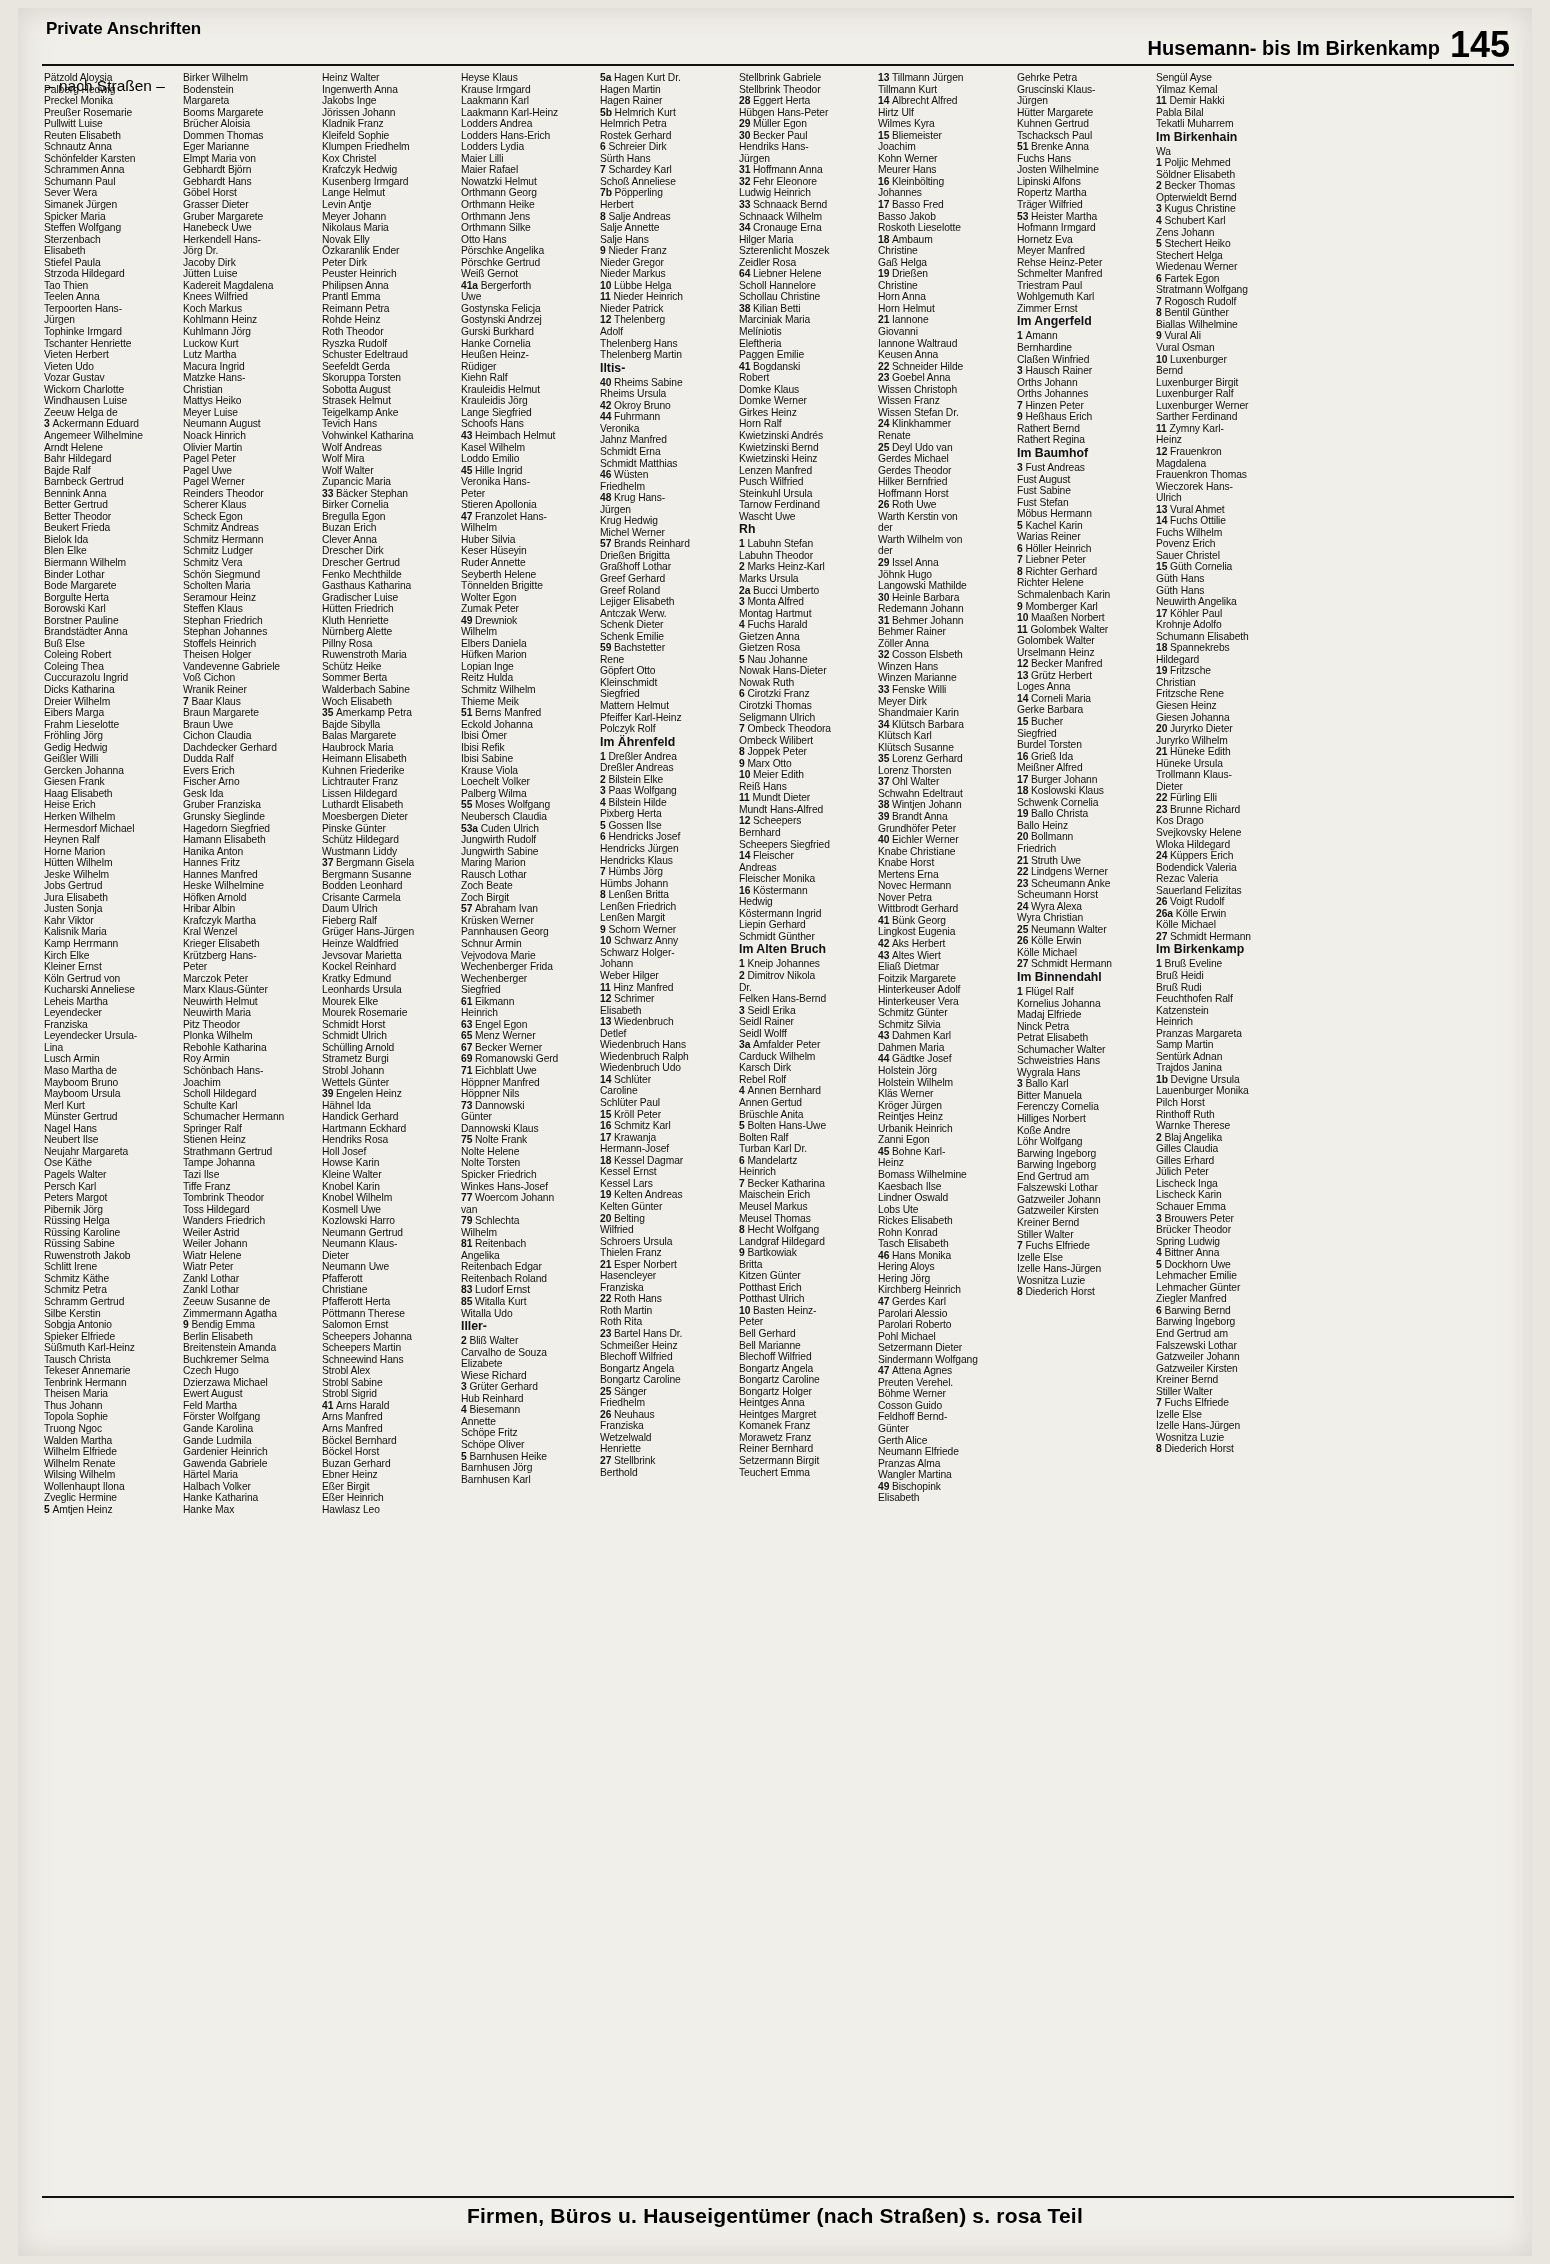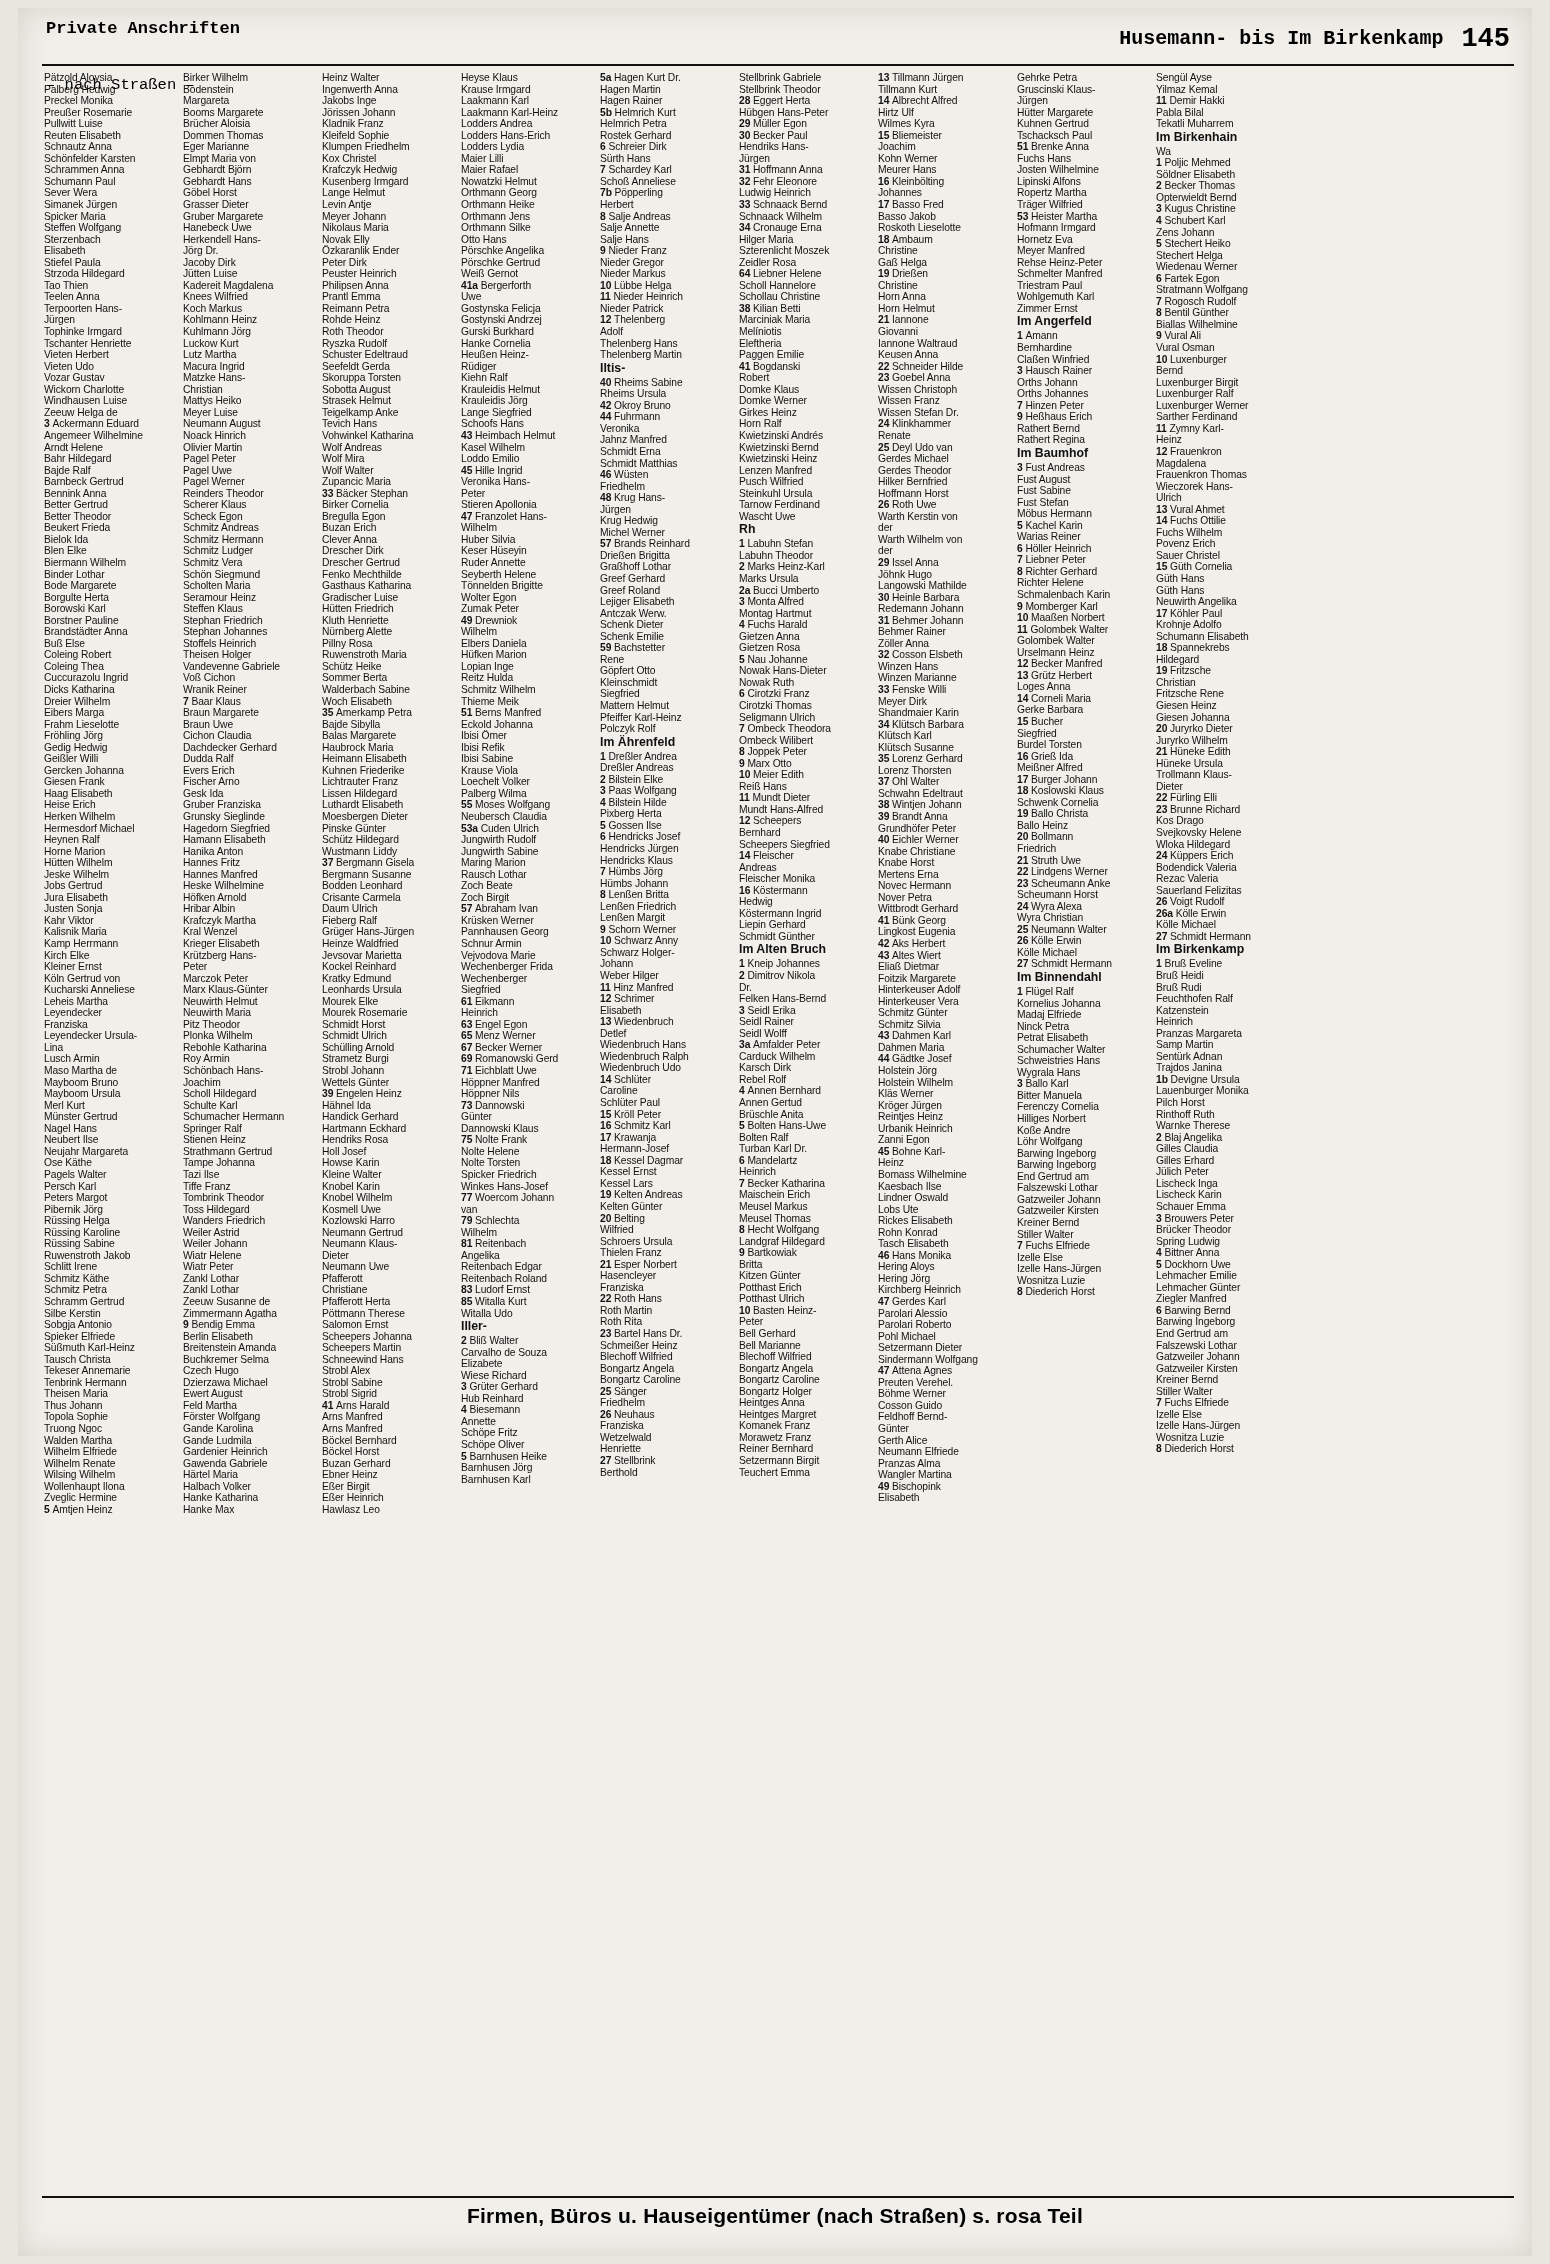--- a/index.html
+++ b/index.html
@@ -27,21 +27,20 @@
     background: #f1efe9;
     box-shadow: inset 0 0 30px rgba(160,155,145,0.35);
   }
   
   .page-header {
     position: absolute;
     left: 28px;
     right: 22px;
     top: 10px;
     height: 48px;
-    font-family: Liberation Mono, monospace;
   }
   .hdr-left {
     position: absolute;
     left: 0;
     top: 0;
     font-size: 17px;
     font-weight: bold;
     line-height: 1.28;
     color: #000;
   }
@@ -53,22 +52,22 @@
   .hdr-right {
     position: absolute;
     right: 0;
     top: 6px;
     font-size: 20px;
     font-weight: bold;
     color: #000;
     white-space: nowrap;
   }
   .hdr-right .pagenum {
-    font-size: 27px;
-    margin-left: 18px;
+    font-size: 36px;
+    margin-left: 10px;
     vertical-align: -2px;
   }
   .rule {
     position: absolute;
     left: 24px;
     right: 18px;
     top: 56px;
     height: 2px;
     background: #111;
   }

